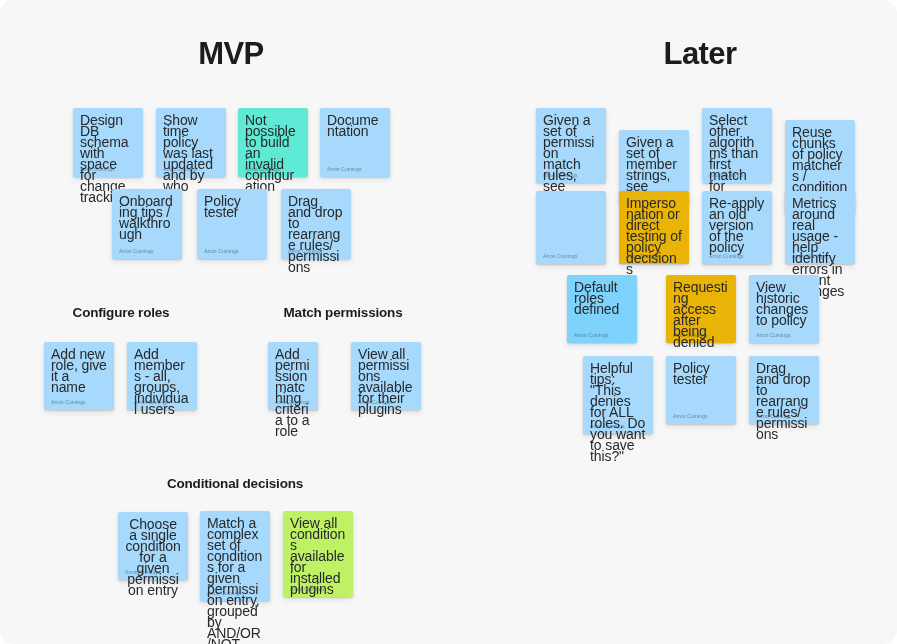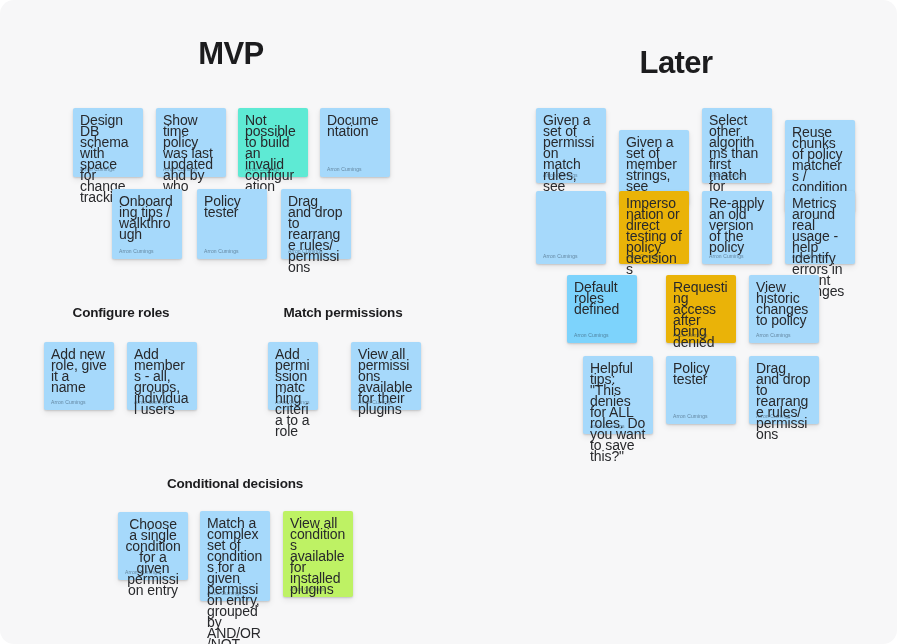--- a/index.html
+++ b/index.html
@@ -59,21 +59,21 @@
     color: rgba(42, 64, 82, 0.55);
     white-space: nowrap;
   }
 </style>
 </head>
 <body>
 
 <div class="board">
   <div>
       <div class="big-title" style="left: 231px; top: 36px;">MVP</div>
-      <div class="big-title" style="left: 676px; top: 36px; margin-top: 9px;">Later</div>
+      <div class="big-title" style="left: 700px; top: 36px;">Later</div>
     </div>
   <div>
       <div class="section-title" style="left: 121px; top: 305px;">Configure roles</div>
       <div class="section-title" style="left: 343px; top: 305px;">Match permissions</div>
       <div class="section-title" style="left: 235px; top: 476px;">Conditional decisions</div>
     </div>
   <div>
       <div class="note" style="left: 73px; top: 108px; width: 70px; height: 69px; background: rgb(166, 217, 251);">
         <div class="note-text">Design DB schema with space for change tracking</div>
         <div class="note-author">Arron Cumings</div>

